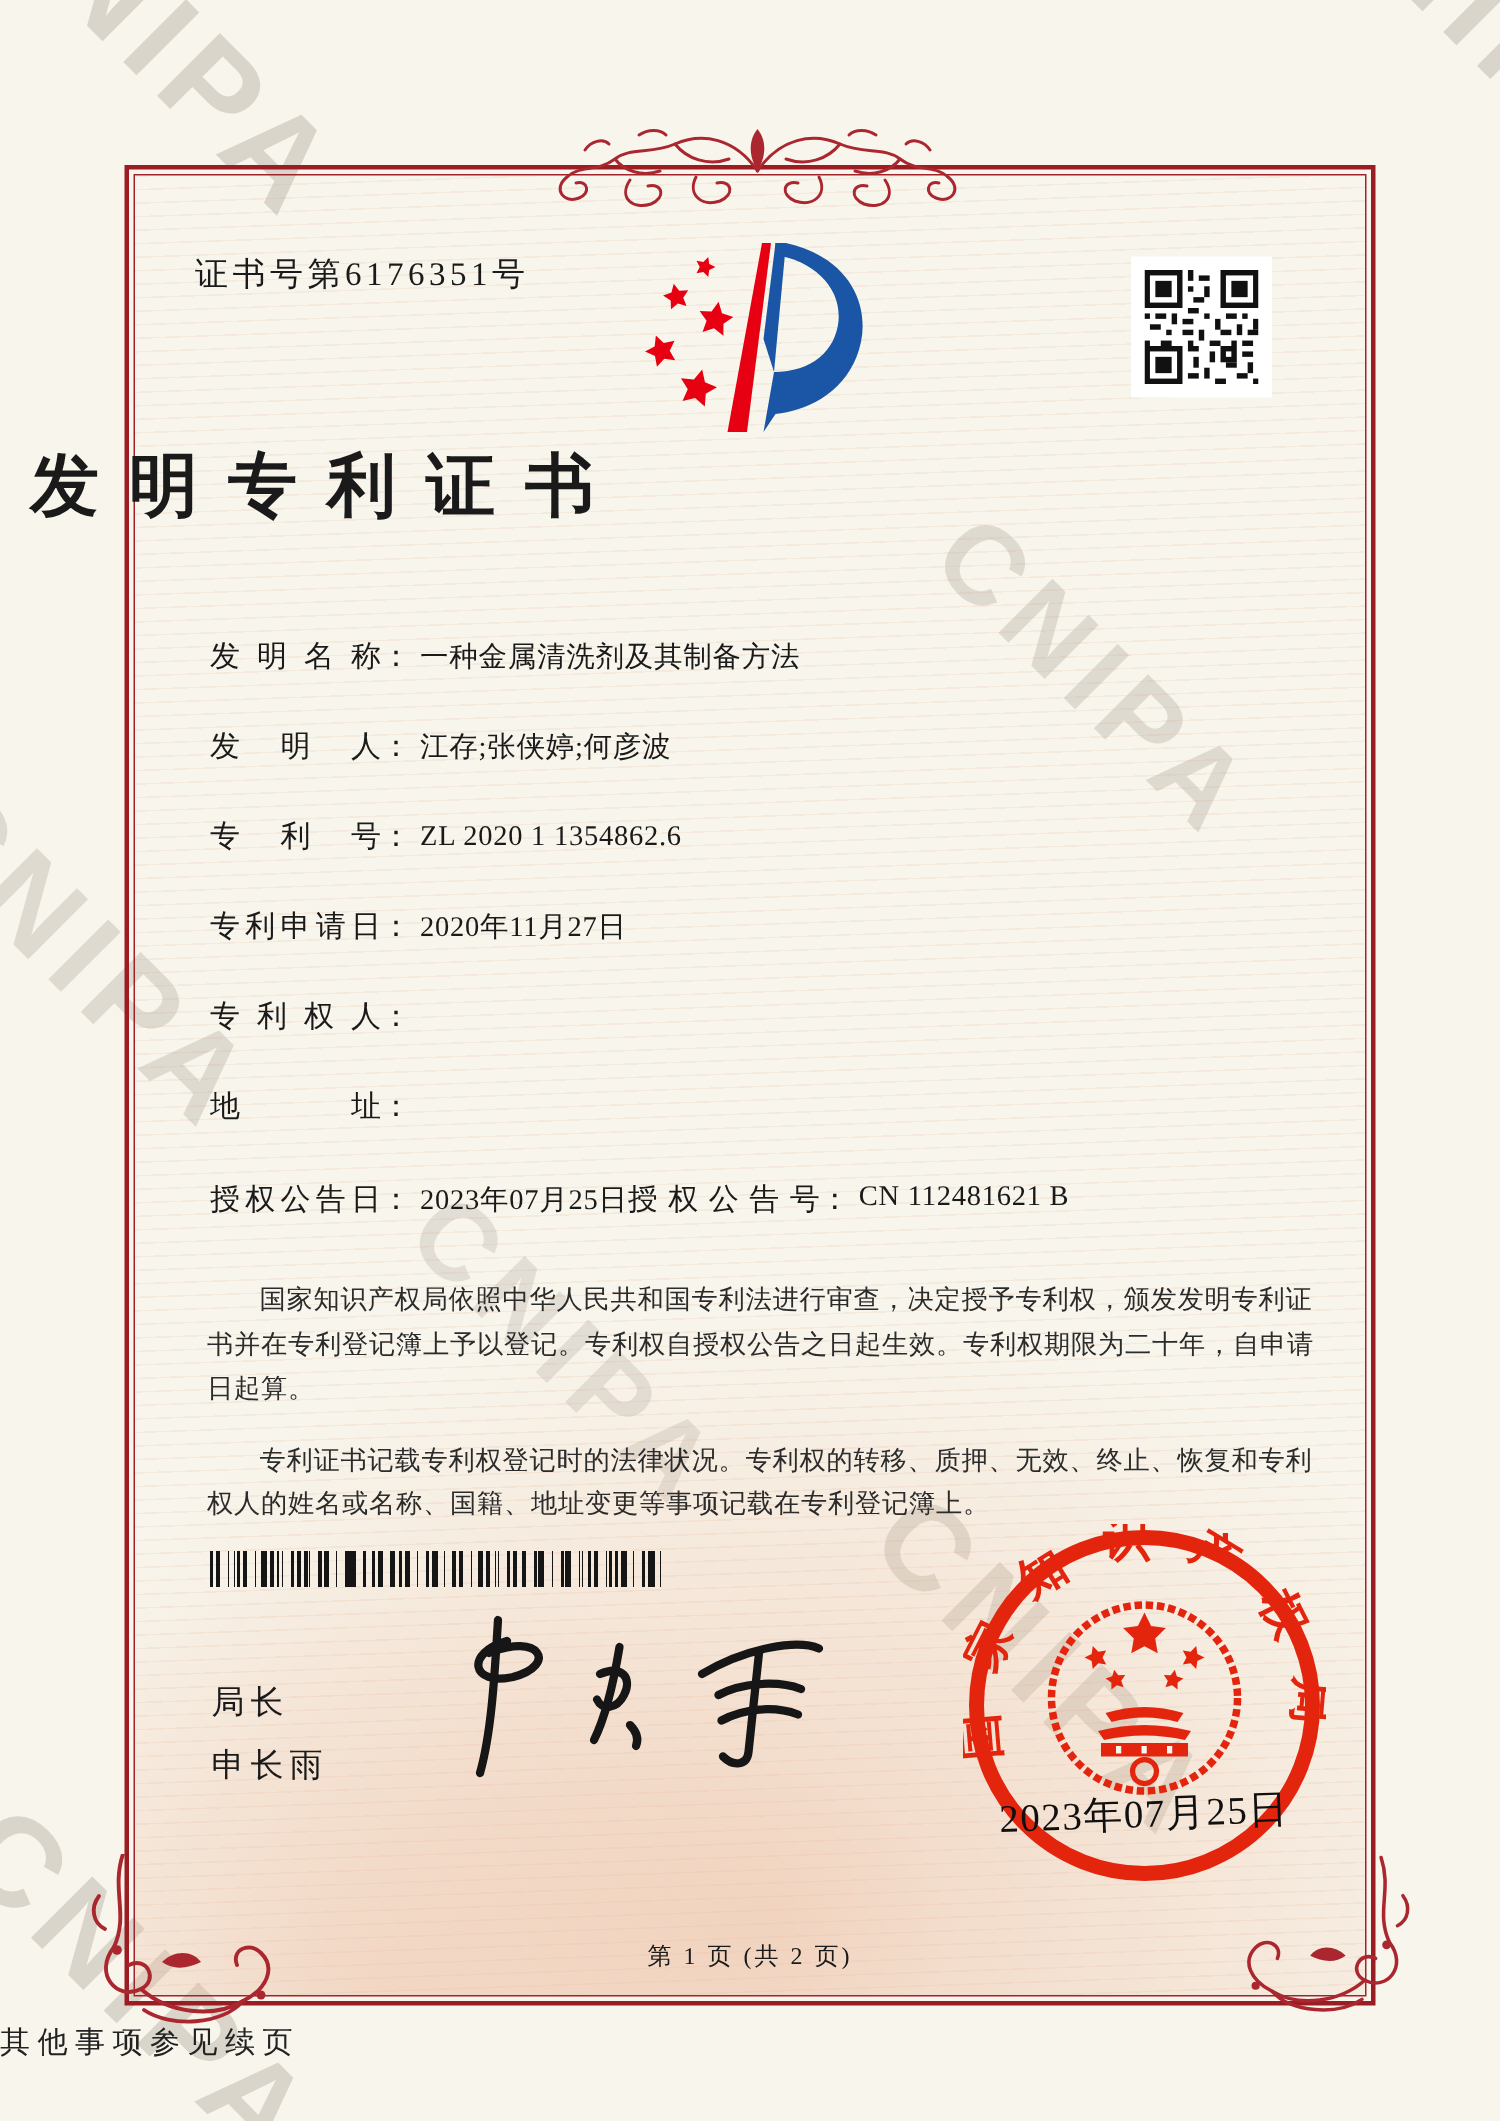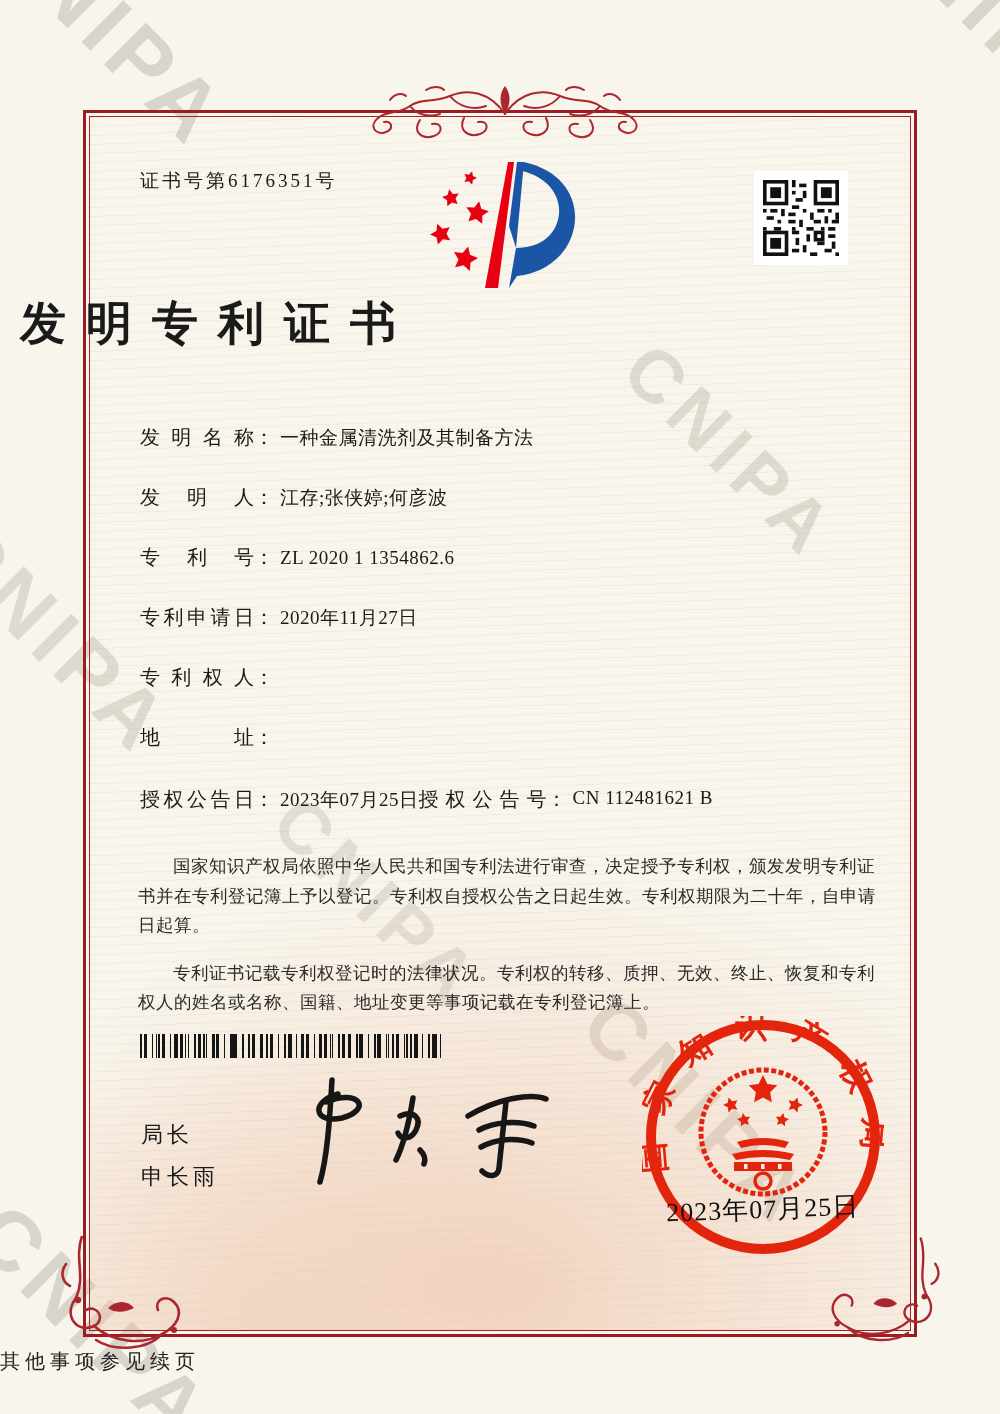--- a/index.html
+++ b/index.html
@@ -41,21 +41,21 @@
     background:
       radial-gradient(95% 48% at 52% 96%, rgba(236,188,160,.55), rgba(236,188,160,0) 70%),
       radial-gradient(60% 30% at 20% 99%, rgba(236,188,160,.35), rgba(236,188,160,0) 75%),
       repeating-linear-gradient(178deg, rgba(214,150,118,.12) 0 1px, rgba(255,255,255,0) 1px 9px);
   }
   
   .orn-top{position:absolute;left:360px;top:80px;width:290px;height:66px;}
   .orn-bl{position:absolute;left:52px;top:1236px;width:165px;height:118px;}
   .orn-br{position:absolute;left:798px;top:1232px;width:150px;height:120px;transform:scaleX(-1);}
   
-  .cert-no{position:absolute;left:140px;top:168px;font-size:19px;letter-spacing:3px;text-align:right;}
+  .cert-no{position:absolute;left:130px;top:168px;font-size:22px;letter-spacing:3px;text-align:right;}
   .logo{position:absolute;left:413px;top:156px;width:174px;height:138px;}
   .qr-wrap{position:absolute;left:754px;top:171px;width:94px;height:94px;background:#fff;}
   .qr{position:absolute;left:9px;top:9px;width:76px;height:76px;}
   .doc-title{
     position:absolute;left:0;top:293px;width:1000px;
     text-align:left;font-size:46px;font-weight:bold;
     letter-spacing:20px;text-indent:20px;
   }
   
   .frow{position:absolute;left:140px;display:flex;align-items:center;font-size:20px;}
@@ -306,15 +306,16 @@
       <path d="M90,138 Q121,130 152,138 L148,144 Q121,138 94,144 Z" stroke="none"></path>
       <rect x="92" y="146" width="58" height="9" stroke="none"></rect>
       <rect x="102" y="148" width="3.5" height="5" fill="#f8f5ec" stroke="none"></rect>
       <rect x="119" y="148" width="3.5" height="5" fill="#f8f5ec" stroke="none"></rect>
       <rect x="136" y="148" width="3.5" height="5" fill="#f8f5ec" stroke="none"></rect>
       <circle cx="121" cy="165" r="8" fill="none" stroke-width="3.5"></circle>
     </g>
     <text x="121" y="202" text-anchor="middle" font-size="26" fill="#101010" letter-spacing="1" transform="rotate(-2 121 202)" font-family="Liberation Serif, serif">2023年07月25日</text>
   </svg>
 
+  <div class="page-indicator">第 1 页 (共 2 页)</div>
   <div class="footer-note">其他事项参见续页</div>
 
 </div>
 
 </body></html>

